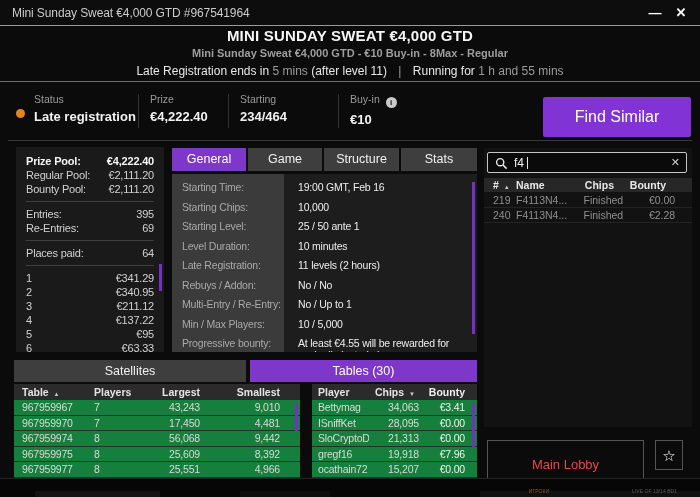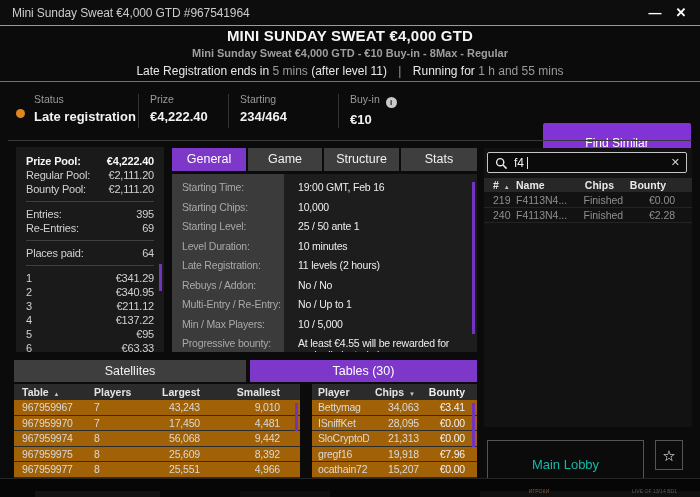--- a/index.html
+++ b/index.html
@@ -21,21 +21,21 @@
   .hdr-line3{margin-top:5px;font-size:12px;color:#e8e8e8;}
   .dim{color:#9a9a9a;}
   .pipe{color:#9a9a9a;padding:0 8px;}
 
   
   .statuscol .lbl{font-size:10.5px;color:#9a9a9a;margin-bottom:4px;}
   .statuscol .val{font-size:13px;font-weight:bold;color:#f2f2f2;}
   .vsep{position:absolute;top:94px;width:1px;height:34px;background:#323232;}
   .dot{position:absolute;width:9px;height:9px;border-radius:50%;}
   .find-btn{position:absolute;left:543px;top:97px;width:148px;height:40px;border:none;border-radius:2px;
-            color:#fff;font-size:12px;font-family:inherit;cursor:pointer;margin-top:26px;}
+            color:#fff;font-size:16px;font-family:inherit;cursor:pointer;}
   .divider{position:absolute;left:8px;width:684px;height:1px;background:#383838;}
 
   
   .left-panel{left:16px;top:147px;width:148px;height:205px;background:#1a1a1a;padding:7px 10px 0 10px;font-size:11px;}
   .ip-row{display:flex;justify-content:space-between;line-height:14px;color:#d2d2d2;letter-spacing:-.2px;}
   .ip-row.bold{font-weight:bold;color:#f5f5f5;}
   .ip-sep{height:1px;background:#3f3f3f;margin:5px 0;}
   .ip-scroll{position:absolute;right:2px;top:117px;width:3px;height:27px;}
 
   
@@ -65,38 +65,38 @@
   .sc-num{width:23px;flex:none;}
   .sc-name{flex:1;}
   .sc-chips{width:56px;flex:none;text-align:right;}
   .sc-bounty{width:52px;flex:none;text-align:right;}
   .sort-a{font-size:6px;color:#c9c9c9;margin:0 4px 0 2px;}
 
   
   .bt-tab{position:absolute;top:360px;height:22px;text-align:center;line-height:22px;font-size:12.5px;cursor:pointer;}
   .t-head{position:absolute;top:384px;height:16px;background:#2b2b2b;display:flex;align-items:center;
           font-size:10.5px;font-weight:bold;color:#e4e4e4;}
-  .t-rows{position:absolute;top:400px;background:#a16207;overflow:hidden;}
+  .t-rows{position:absolute;top:400px;background:#15803d;overflow:hidden;}
   .t-row{display:flex;align-items:center;height:15.5px;border-bottom:1px solid #2c2c2c;
          font-size:10.5px;color:#d9d9d9;letter-spacing:-.2px;}
   
   .lt{padding-left:8px;padding-right:20px;width:286px;}
   .lt .c1{width:72px;flex:none;}
   .lt .c2{width:42px;flex:none;}
   .lt .c3{flex:1;text-align:right;padding-right:4px;}
   .lt .c4{width:76px;flex:none;text-align:right;}
   
   .rt{padding-left:6px;padding-right:12px;width:165px;}
   .rt .p1{flex:1;overflow:hidden;white-space:nowrap;}
   .rt .p2{width:50px;flex:none;text-align:right;}
   .rt .p3{width:46px;flex:none;text-align:right;color:#f0f0f0;}
   .scrollthumb{position:absolute;width:3px;}
 
   .lobby-btn{position:absolute;left:487px;top:440px;width:157px;height:48px;background:transparent;
-             border:1px solid #555;color:#14b8a6;font-size:13px;font-family:inherit;cursor:pointer;}
+             border:1px solid #555;color:#ef4444;font-size:13px;font-family:inherit;cursor:pointer;}
   .star-btn{position:absolute;left:655px;top:440px;width:28px;height:30px;background:transparent;
             border:1px solid #555;color:#fff;font-size:15px;line-height:28px;text-align:center;cursor:pointer;}
 
   
   .bottom-strip{left:0;top:478px;width:700px;height:19px;background:#060606;border-top:1px solid #242424;}
   .frag{position:absolute;top:9px;font-size:6px;transform:scale(.85);opacity:.8;white-space:nowrap;}
   .bgrect{position:absolute;top:12px;height:6px;}
 </style>
 </head>
 <body>

